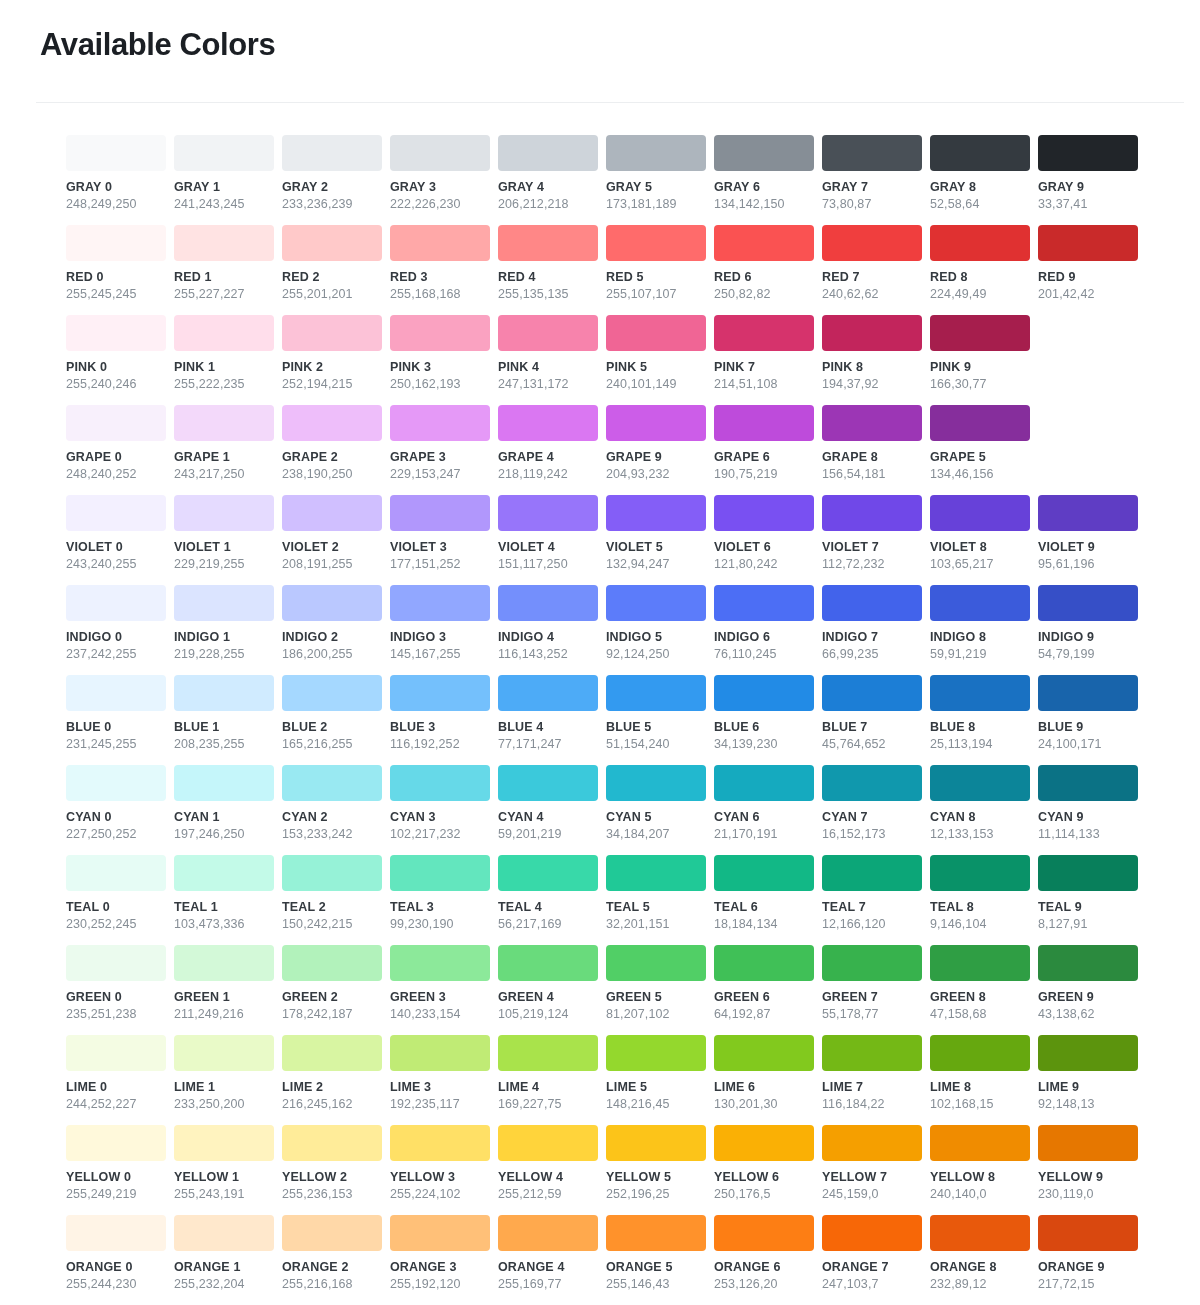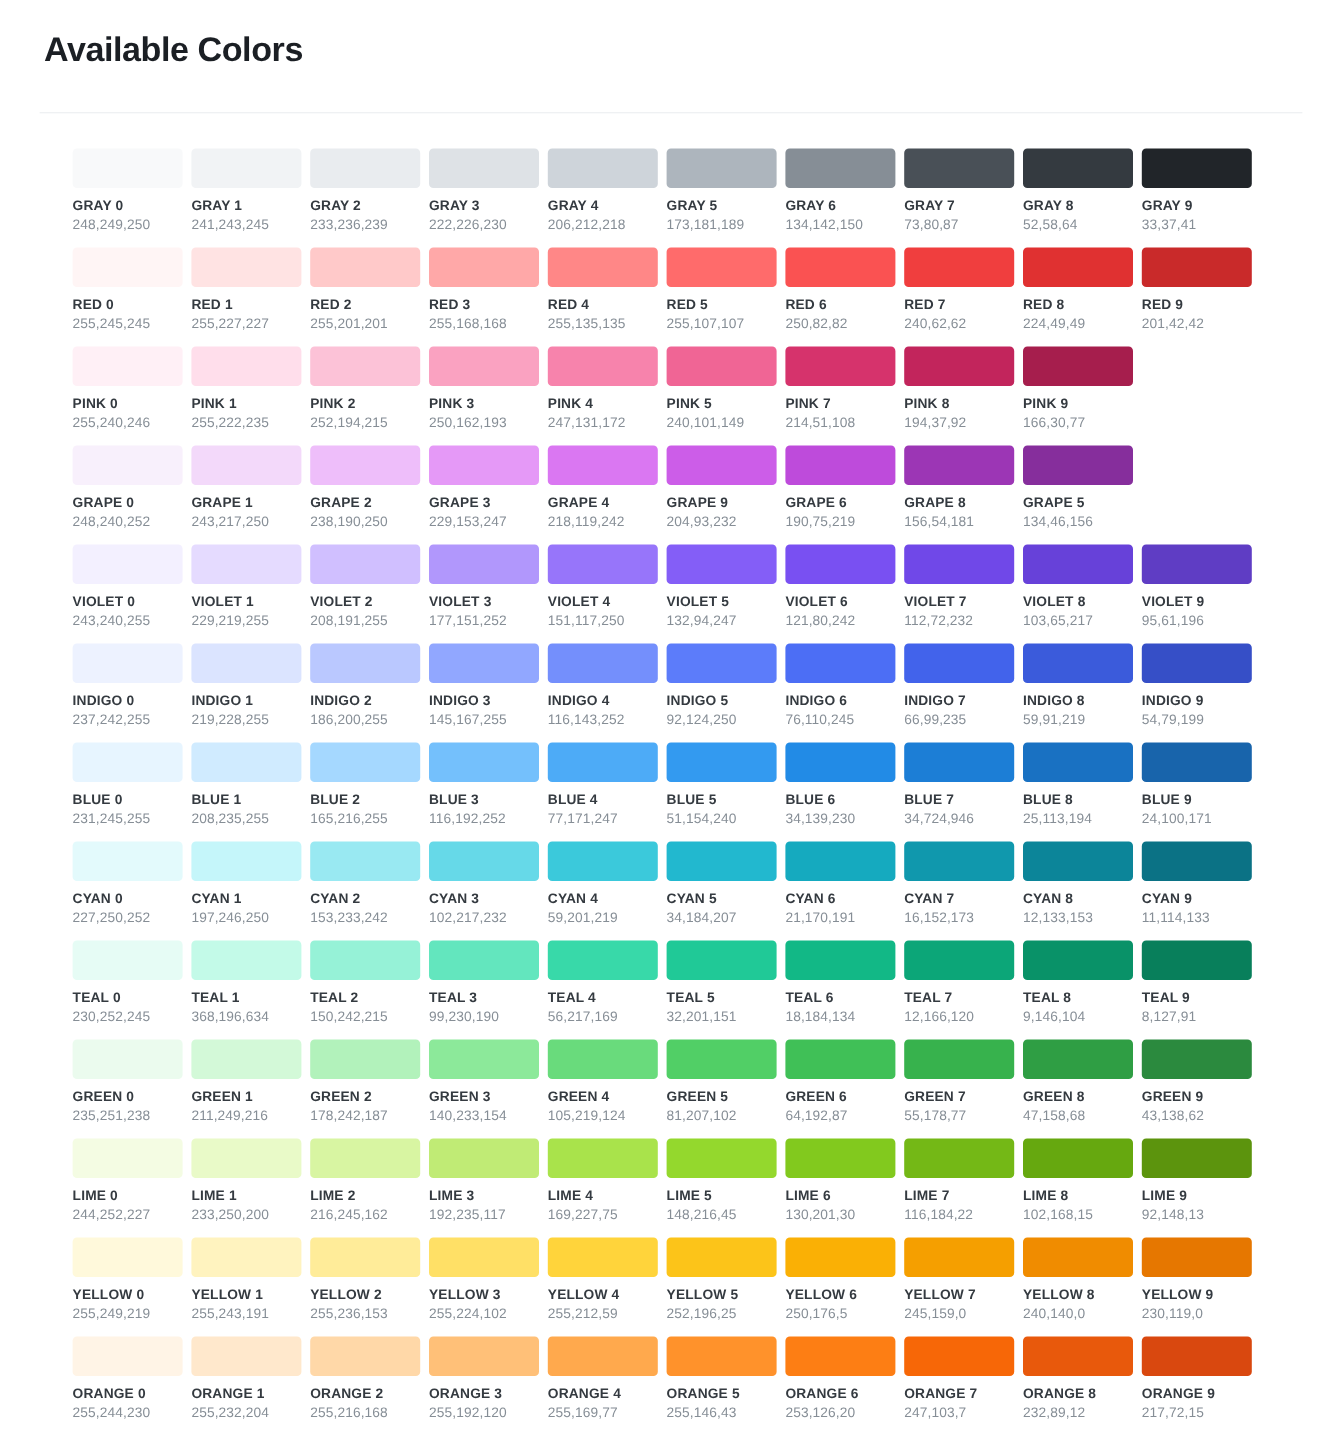--- a/index.html
+++ b/index.html
@@ -429,21 +429,21 @@
           <div class="swatch-rgb">51,154,240</div>
         </div>
         <div class="color-cell">
           <div class="swatch" style="background-color: rgb(34, 139, 230);"></div>
           <div class="swatch-name">BLUE 6</div>
           <div class="swatch-rgb">34,139,230</div>
         </div>
         <div class="color-cell">
           <div class="swatch" style="background-color: rgb(28, 126, 214);"></div>
           <div class="swatch-name">BLUE 7</div>
-          <div class="swatch-rgb">34,724,946</div>
+          <div class="swatch-rgb">45,764,652</div>
         </div>
         <div class="color-cell">
           <div class="swatch" style="background-color: rgb(25, 113, 194);"></div>
           <div class="swatch-name">BLUE 8</div>
           <div class="swatch-rgb">25,113,194</div>
         </div>
         <div class="color-cell">
           <div class="swatch" style="background-color: rgb(24, 100, 171);"></div>
           <div class="swatch-name">BLUE 9</div>
           <div class="swatch-rgb">24,100,171</div>
@@ -503,21 +503,21 @@
       </div>
       <div class="color-row">
         <div class="color-cell">
           <div class="swatch" style="background-color: rgb(230, 252, 245);"></div>
           <div class="swatch-name">TEAL 0</div>
           <div class="swatch-rgb">230,252,245</div>
         </div>
         <div class="color-cell">
           <div class="swatch" style="background-color: rgb(195, 250, 232);"></div>
           <div class="swatch-name">TEAL 1</div>
-          <div class="swatch-rgb">368,196,634</div>
+          <div class="swatch-rgb">103,473,336</div>
         </div>
         <div class="color-cell">
           <div class="swatch" style="background-color: rgb(150, 242, 215);"></div>
           <div class="swatch-name">TEAL 2</div>
           <div class="swatch-rgb">150,242,215</div>
         </div>
         <div class="color-cell">
           <div class="swatch" style="background-color: rgb(99, 230, 190);"></div>
           <div class="swatch-name">TEAL 3</div>
           <div class="swatch-rgb">99,230,190</div>

